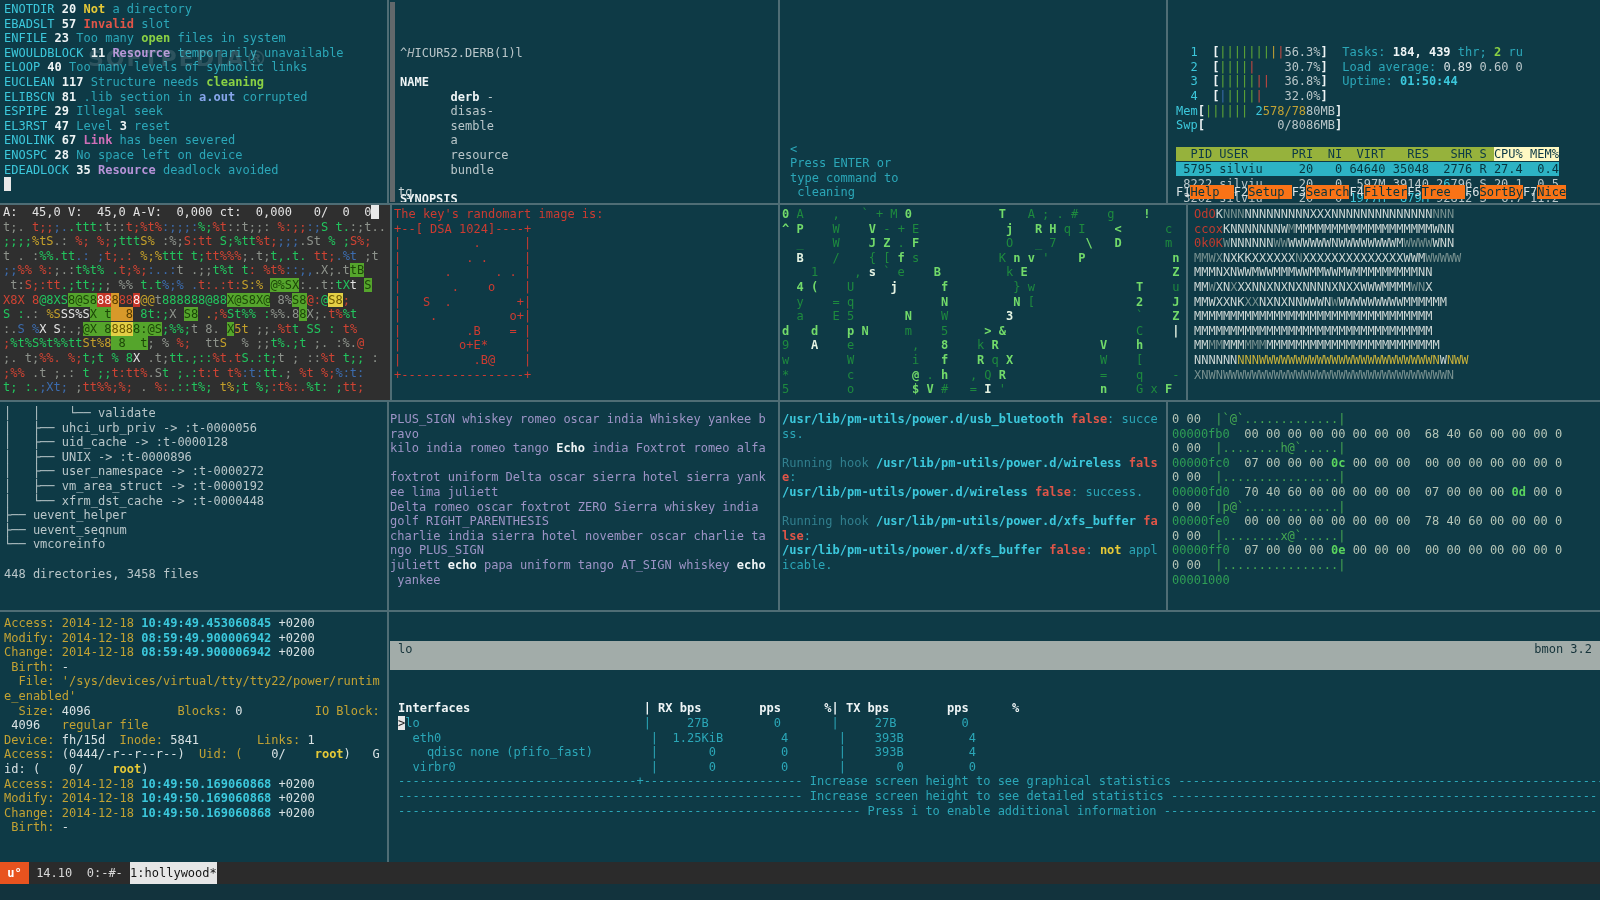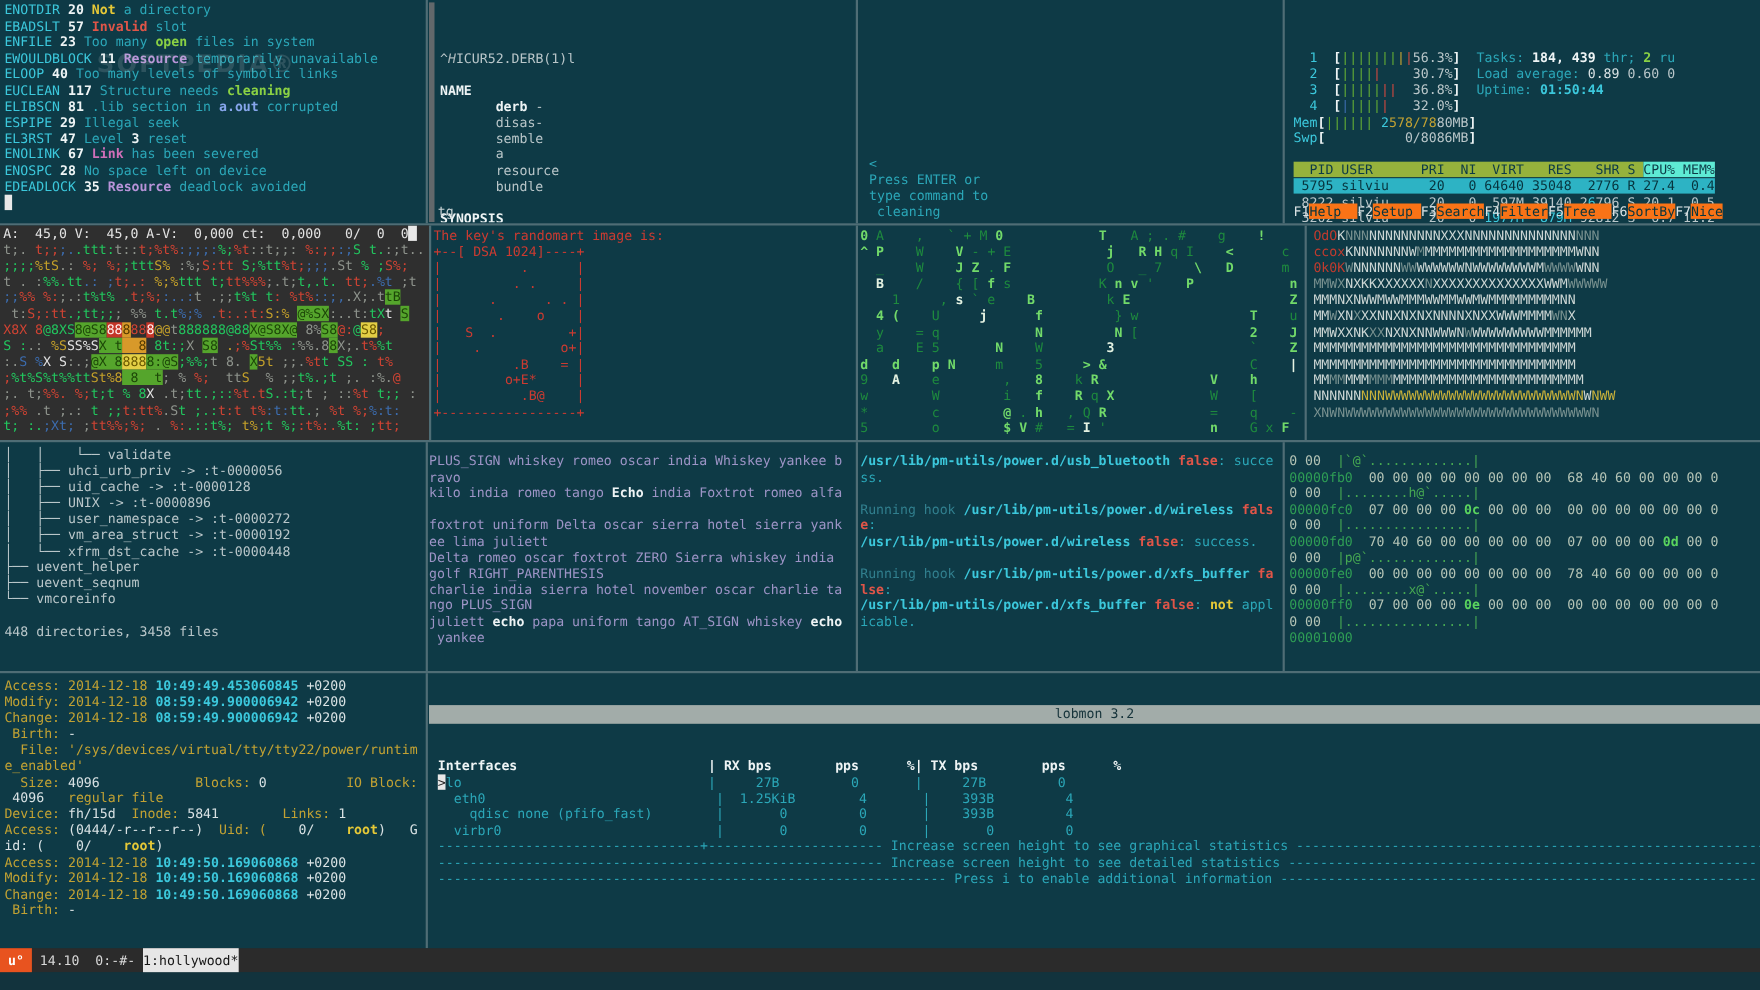--- a/index.html
+++ b/index.html
@@ -24,37 +24,37 @@
   .s-gn{color:#61aa35}.s-gnb{color:#8ad144;font-weight:bold}
   .s-pub{color:#b793d8;font-weight:bold}
   .s-blb{color:#87a6ec;font-weight:bold}
   .s-mgb{color:#cf6fb8;font-weight:bold}
   .s-bl{color:#3c6cae}
   .s-lav{color:#9d94c6}
   .s-it{color:#a9b6b9;font-style:italic}
   .s-bgw{background:#e8e8e8;color:#222}
   
   .s-hdr{background:#96b23c;color:#0d3a46}
-  .s-hdrc{background:#5eead4;color:#0d3a46}
+  .s-hdrc{background:#fef9c3;color:#0d3a46}
   .s-sel{background:#2db3c4;color:#07343e}
   .s-fk{background:#f97316;color:#07343e}
   
   .s-md{color:#1e8a3e}.s-mb{color:#72da6a;font-weight:bold}.s-mwh{color:#e4f2e2;font-weight:bold}
   
   .s-ar{color:#c23b2e}.s-aw{color:#ccd6d4}.s-ad{color:#77908f}.s-ay{color:#c9b23a}
   
   .s-ho{color:#2f9e55}.s-hb{color:#b4c4b6}.s-hh{color:#5ad45e;font-weight:bold}.s-ha{color:#46a852}
   
   .s-vr{color:#cf4333}.s-vg{color:#22c55e}.s-vb{color:#3c6cae}.s-vy{color:#c4a02a}.s-vd{color:#8e938c}.s-vw{color:#e3e3e3}
   .s-bgg{background:#55a52c;color:#1d4708}.s-bgo{background:#d8992a;color:#553b00}
   .s-bgy{background:#e3cf45;color:#6a5800}.s-bgr{background:#c43528;color:#ffeeee}
   
   .s-ra{color:#cc3b31}
   
-  .graybar{background:#a2aca9;color:#15333a;display:flex;justify-content:center;padding:0 8px;height:17px;line-height:17px;}
+  .graybar{background:#a2aca9;color:#15333a;display:flex;justify-content:space-between;padding:0 8px;height:29px;line-height:17px;}
   
   #statusbar{position:absolute;left:0;top:862px;width:1600px;height:22px;background:#2b2b2b;
              color:#cfcfcf;display:flex;align-items:center;justify-content:space-between;
              font-family:"DejaVu Sans Mono",monospace;font-size:12px;}
   #statusbar .side{display:flex;align-items:center;height:22px;line-height:22px;white-space:pre;}
   .s-sbo{background:#e8531f;color:#fff;font-weight:bold}
   .s-sbt{color:#d8d8d8}
   .s-sbw{background:#e6e6e6;color:#141414}
   .s-sbup{background:#dcdcdc;color:#2e63b8}
   .s-sbld{background:#e5c83e;color:#222;font-weight:bold}

